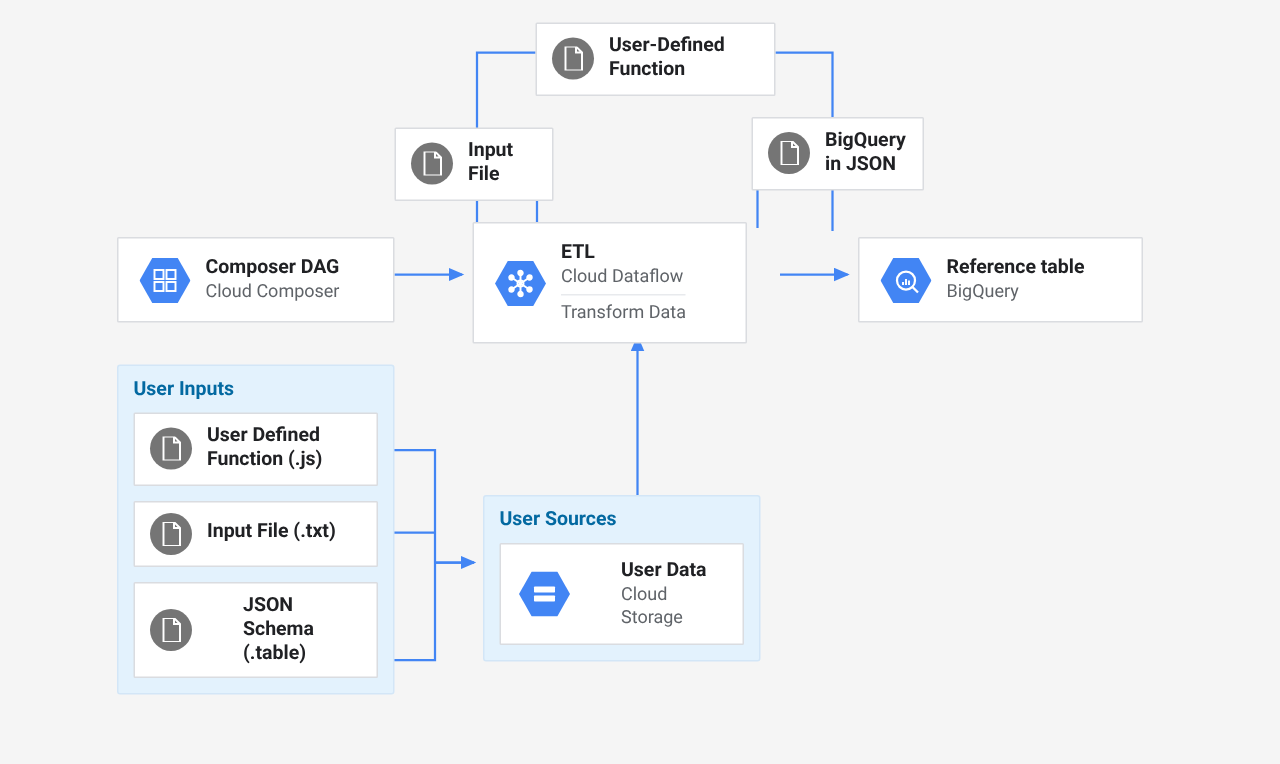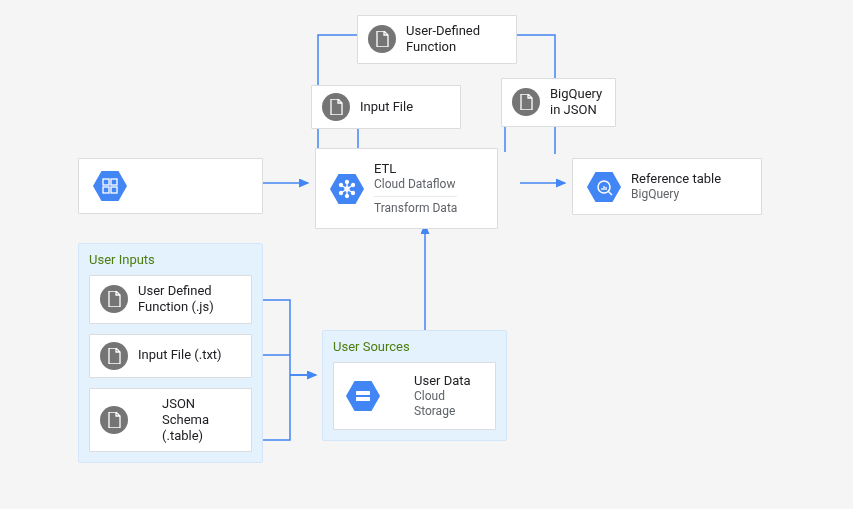--- a/index.html
+++ b/index.html
@@ -36,42 +36,43 @@
     justify-content: center;
   }
   .node .txt {
     display: flex;
     flex-direction: column;
     line-height: 1.25;
   }
   .node .title {
     font-size: 13px;
     color: #202124;
-    font-weight: 400;
+    font-weight: 700;
   }
   .node .subtitle {
     font-size: 12px;
     color: #5f6368;
   }
   .node .subtitle.divider {
     border-top: 1px solid #e8eaed;
     padding-top: 4px;
     margin-top: 4px;
   }
   .group {
     position: absolute;
     background: #e3f2fd;
     border: 1px solid #d3e6f7;
     border-radius: 2px;
     padding: 8px 10px 10px 10px;
   }
   .group .group-title {
     font-size: 13px;
-    color: #4d7c0f;
+    color: #0369a1;
     margin-bottom: 8px;
+    font-weight: bold;
   }
   .group .node {
     position: relative;
     left: auto; top: auto;
     width: 100%;
     margin-bottom: 10px;
   }
   .group .node:last-child { margin-bottom: 0; gap: 24px; }
 
   
@@ -120,21 +121,21 @@
       <svg width="14" height="16" viewBox="0 0 14 16">
           <path d="M2 0 L9 0 L13 4 L13 16 L2 16 Z M9 0 L9 4 L13 4" fill="none" stroke="#fff" stroke-width="1.3"></path>
         </svg>
     </div>
   </div>
   <div class="txt">
       <span class="title">User-Defined Function</span>
     </div>
 </div>
 
-<div class="node" style="left:263px; top:85px; width:150px;margin-left:48px;">
+<div class="node" style="left:263px; top:85px; width:106px;">
   <div class="icon-wrap">
     <div class="icon-circle gray">
       <svg width="14" height="16" viewBox="0 0 14 16">
           <path d="M2 0 L9 0 L13 4 L13 16 L2 16 Z M9 0 L9 4 L13 4" fill="none" stroke="#fff" stroke-width="1.3"></path>
         </svg>
     </div>
   </div>
   <div class="txt">
       <span class="title">Input File</span>
     </div>
@@ -159,20 +160,24 @@
       <svg width="34" height="30" viewBox="0 0 34 30">
         <path d="M8.5 0 L25.5 0 L34 15 L25.5 30 L8.5 30 L0 15 Z" fill="#4285f4"></path>
         <g transform="translate(10,8)" stroke="#fff" stroke-width="1.3" fill="none">
           <rect x="0" y="0" width="6" height="6"></rect>
             <rect x="8" y="0" width="6" height="6"></rect>
           <rect x="0" y="8" width="6" height="6"></rect>
             <rect x="8" y="8" width="6" height="6"></rect>
         </g>
       </svg>
     </div>
+  </div>
+  <div class="txt">
+    <span class="title">Composer DAG</span>
+    <span class="subtitle">Cloud Composer</span>
   </div>
 </div>
 
 <div class="node" style="left:315px; top:148px; width:183px; padding:12px 14px;">
   <div class="icon-wrap">
     <div class="hex">
       <svg width="34" height="30" viewBox="0 0 34 30">
         <path d="M8.5 0 L25.5 0 L34 15 L25.5 30 L8.5 30 L0 15 Z" fill="#4285f4"></path>
         <g transform="translate(17,15)" stroke="#fff" stroke-width="1.3" fill="none">
           <circle r="2"></circle>

